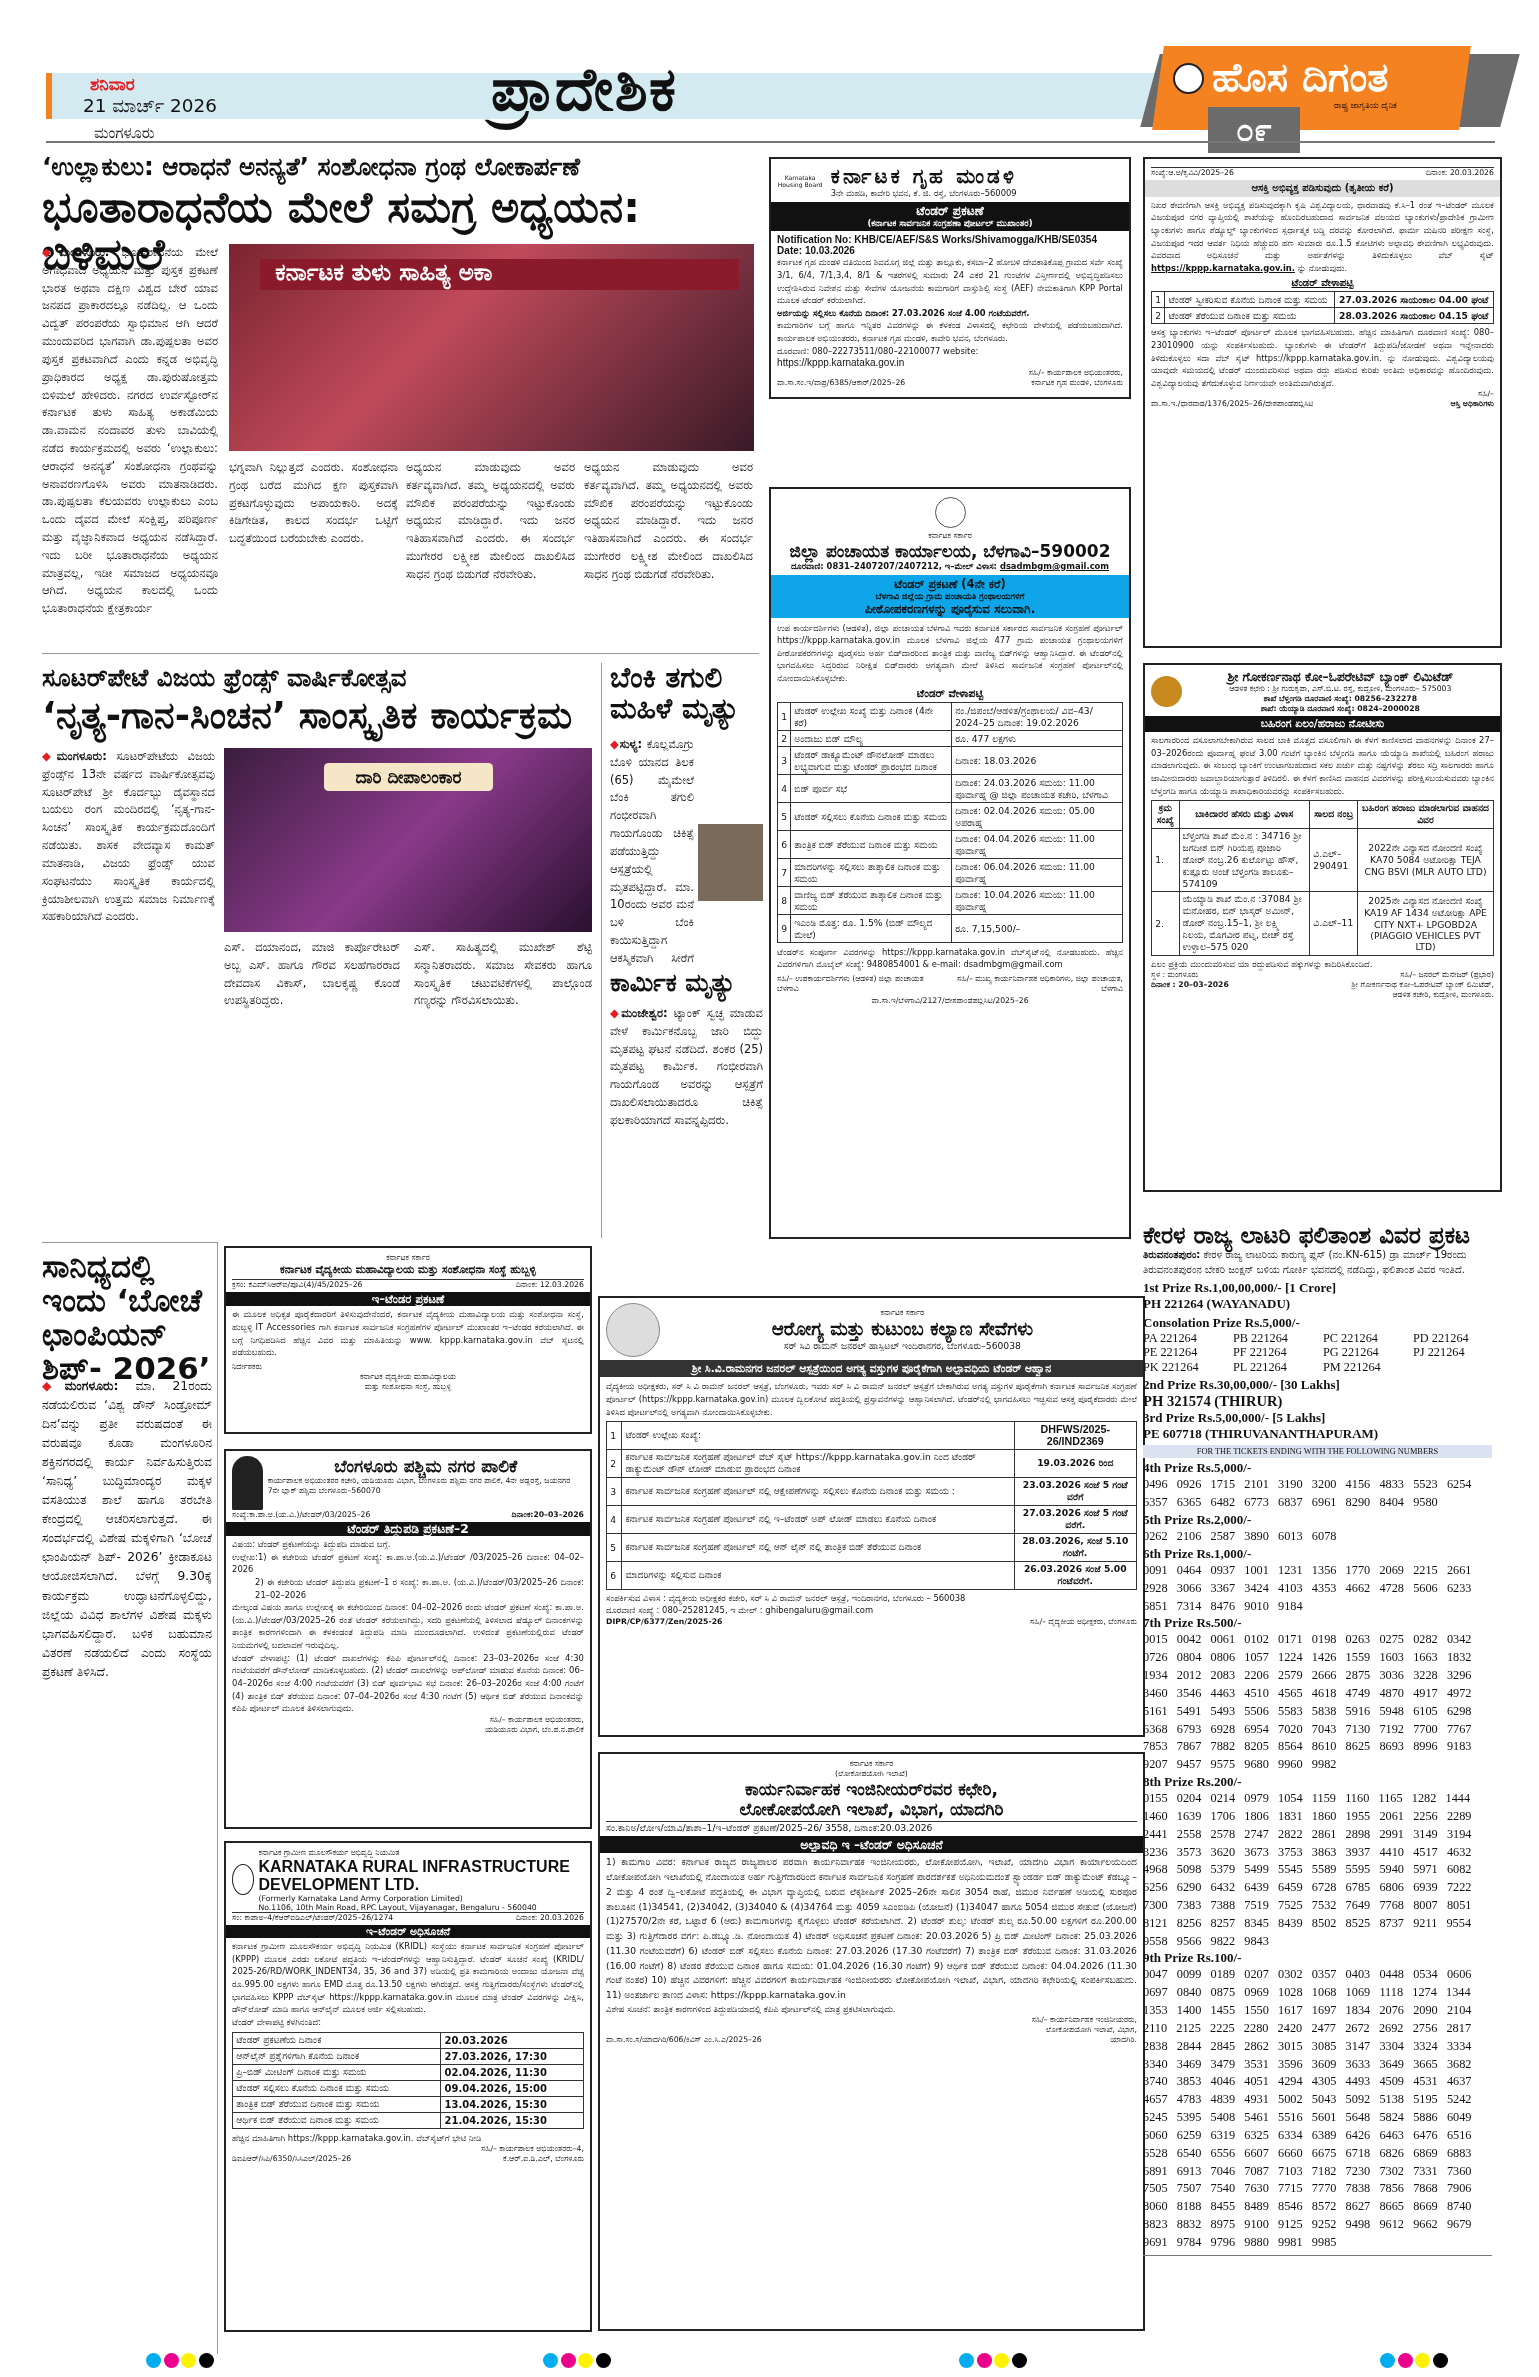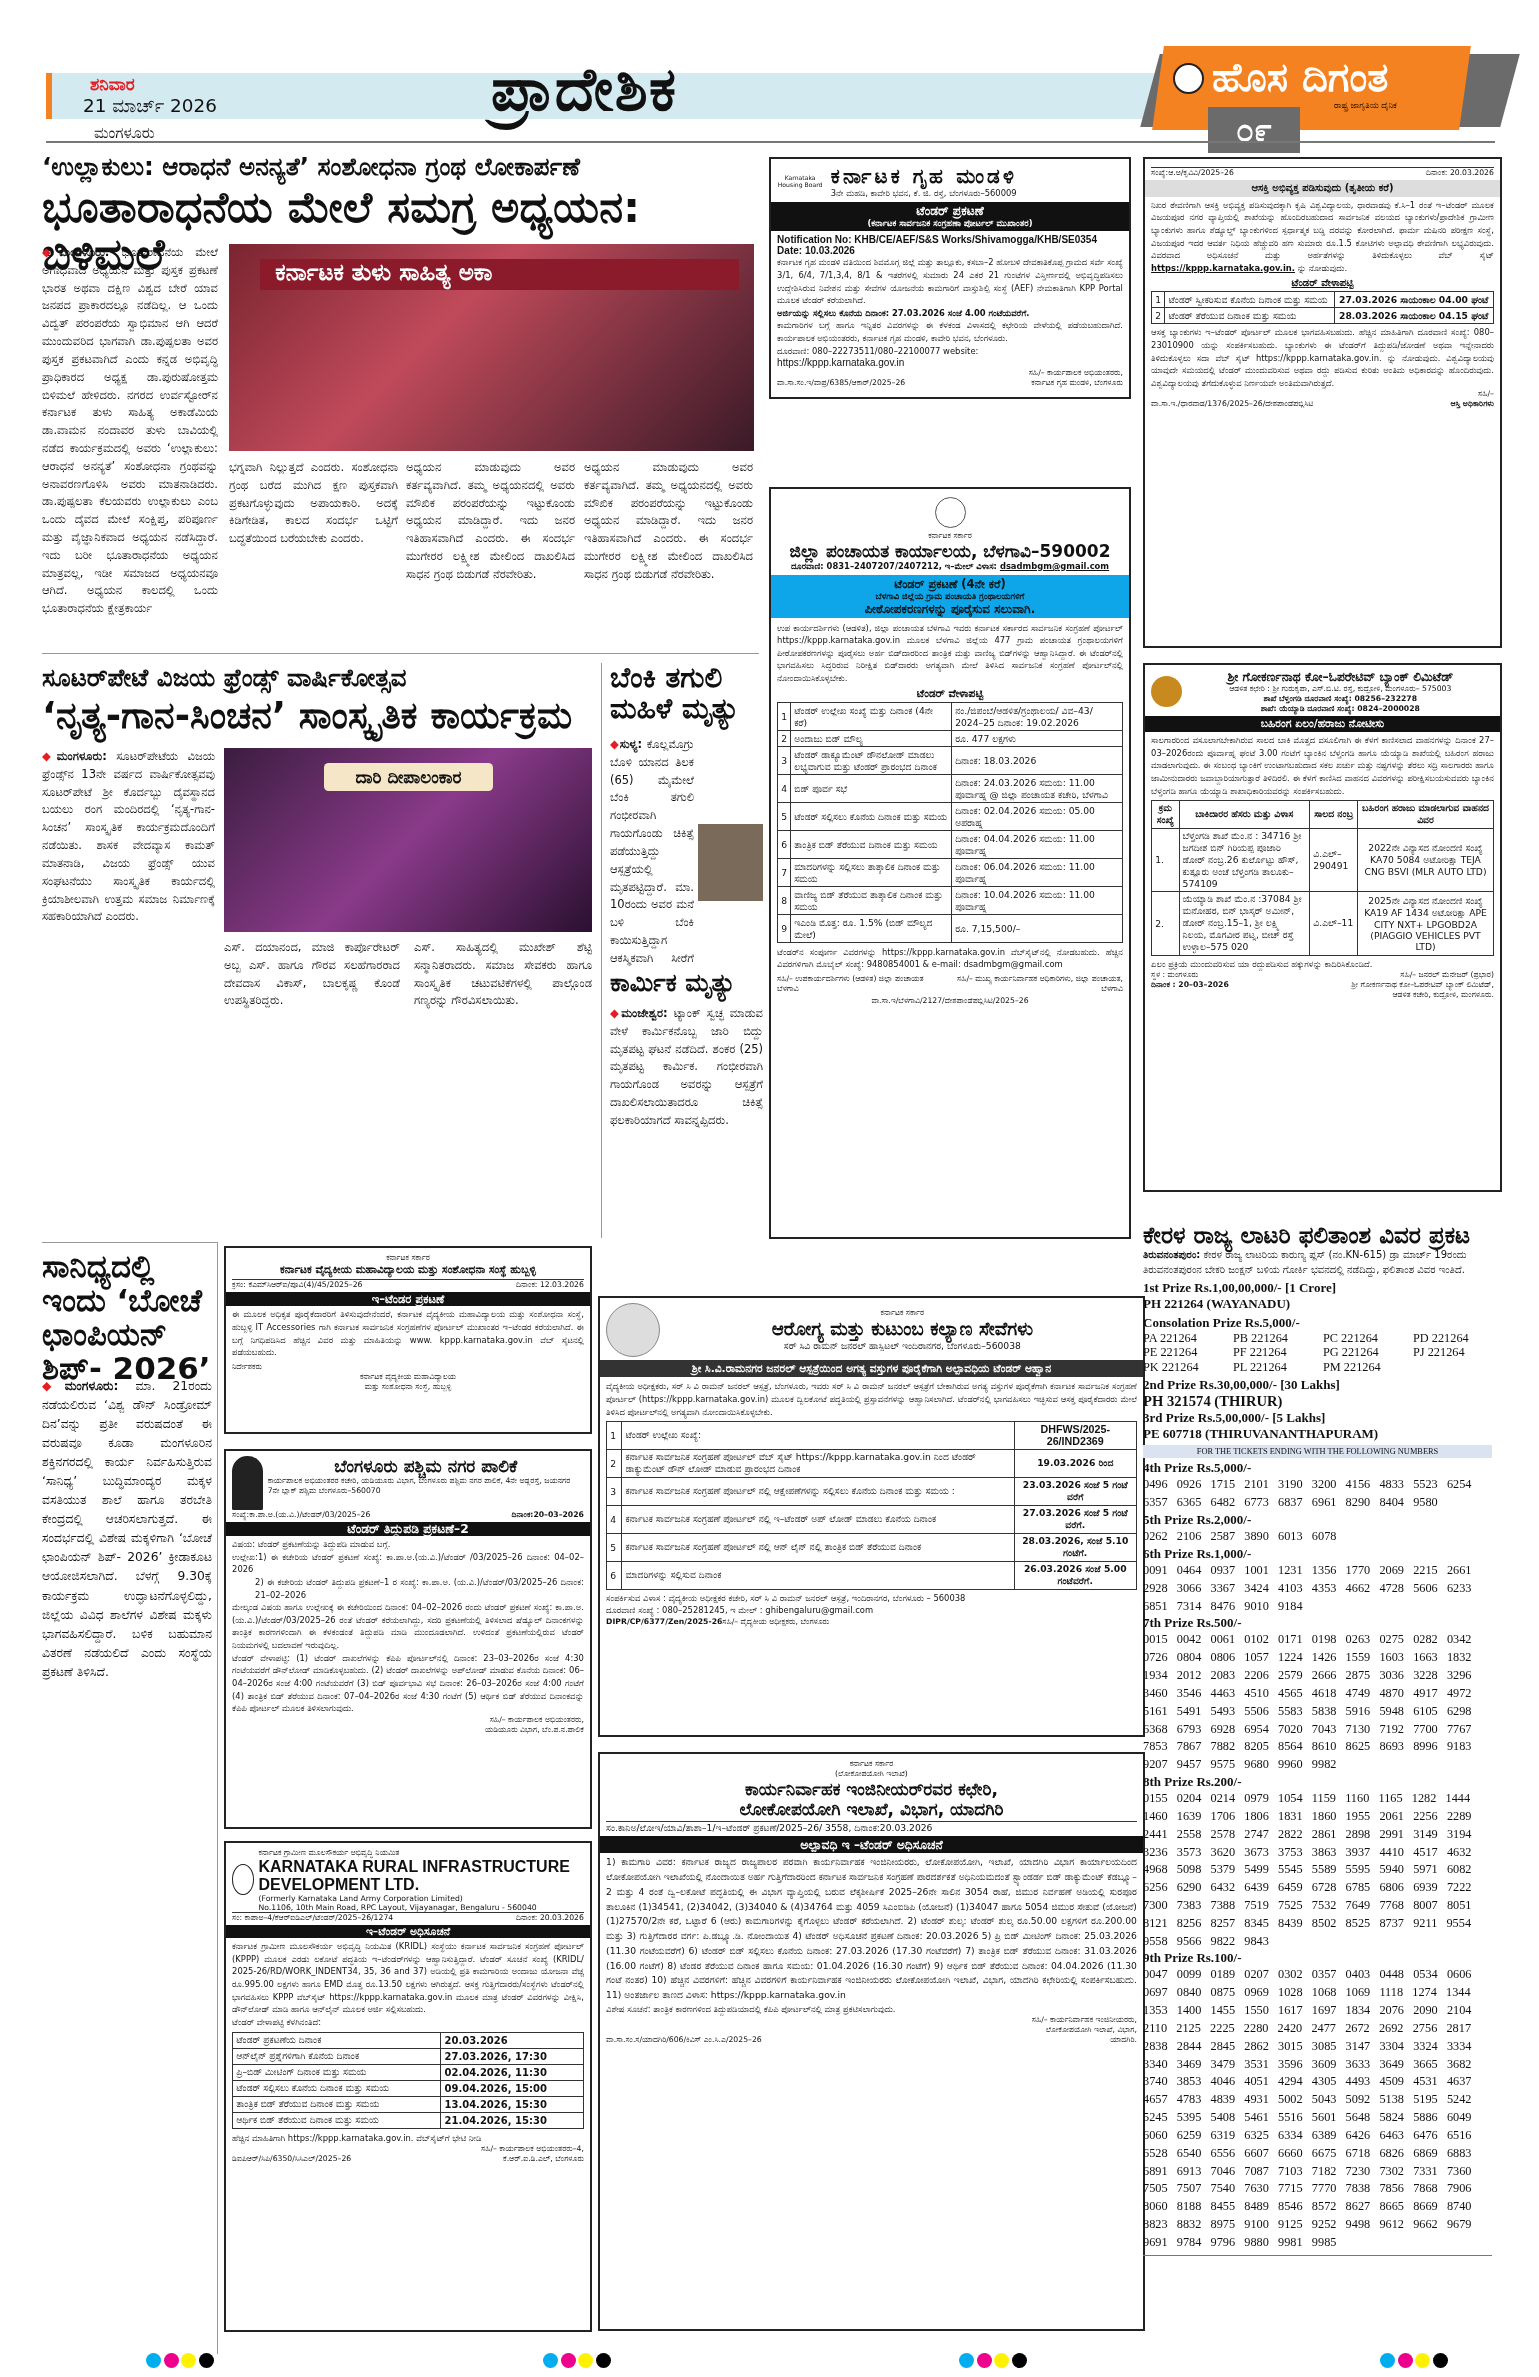--- a/index.html
+++ b/index.html
@@ -328,21 +328,21 @@
         </tr>
     <tr>
           <td>6</td>
           <td>ಮಾದರಿಗಳನ್ನು ಸಲ್ಲಿಸುವ ದಿನಾಂಕ</td>
           <td style="font-weight:bold;text-align:center">26.03.2026 ಸಂಜೆ 5.00 ಗಂಟೆವರೆಗೆ.</td>
         </tr>
   </tbody>
     </table>
   <div class="small" style="font-size:8.4px">ಸಂಪರ್ಕಿಸುವ ವಿಳಾಸ : ವೈದ್ಯಕೀಯ ಅಧೀಕ್ಷಕರ ಕಚೇರಿ, ಸರ್ ಸಿ ವಿ ರಾಮನ್ ಜನರಲ್ ಆಸ್ಪತ್ರೆ, ಇಂದಿರಾನಗರ, ಬೆಂಗಳೂರು – 560038</div>
   <div class="small" style="font-size:8.4px">ದೂರವಾಣಿ ಸಂಖ್ಯೆ : 080–25281245, ಇ ಮೇಲ್ : ghibengaluru@gmail.com</div>
-  <div style="display:flex;" class="tiny">
+  <div style="display:flex;justify-content:space-between" class="tiny">
     <b>DIPR/CP/6377/Zen/2025-26</b>
     <span>ಸಹಿ/– ವೈದ್ಯಕೀಯ ಅಧೀಕ್ಷಕರು, ಬೆಂಗಳೂರು</span>
   </div>
 </div>
 
 <div class="abs ad" style="left:598px;top:1752px;width:547px;height:579px;overflow:hidden">
   <div class="tiny" style="text-align:center">ಕರ್ನಾಟಕ ಸರ್ಕಾರ</div>
   <div class="tiny" style="text-align:center">(ಲೋಕೋಪಯೋಗಿ ಇಲಾಖೆ)</div>
   <div class="ad-title" style="font-size:17px">ಕಾರ್ಯನಿರ್ವಾಹಕ ಇಂಜಿನೀಯರ್‌ರವರ ಕಛೇರಿ,</div>
   <div class="ad-title" style="font-size:17px">ಲೋಕೋಪಯೋಗಿ ಇಲಾಖೆ, ವಿಭಾಗ, ಯಾದಗಿರಿ</div>

